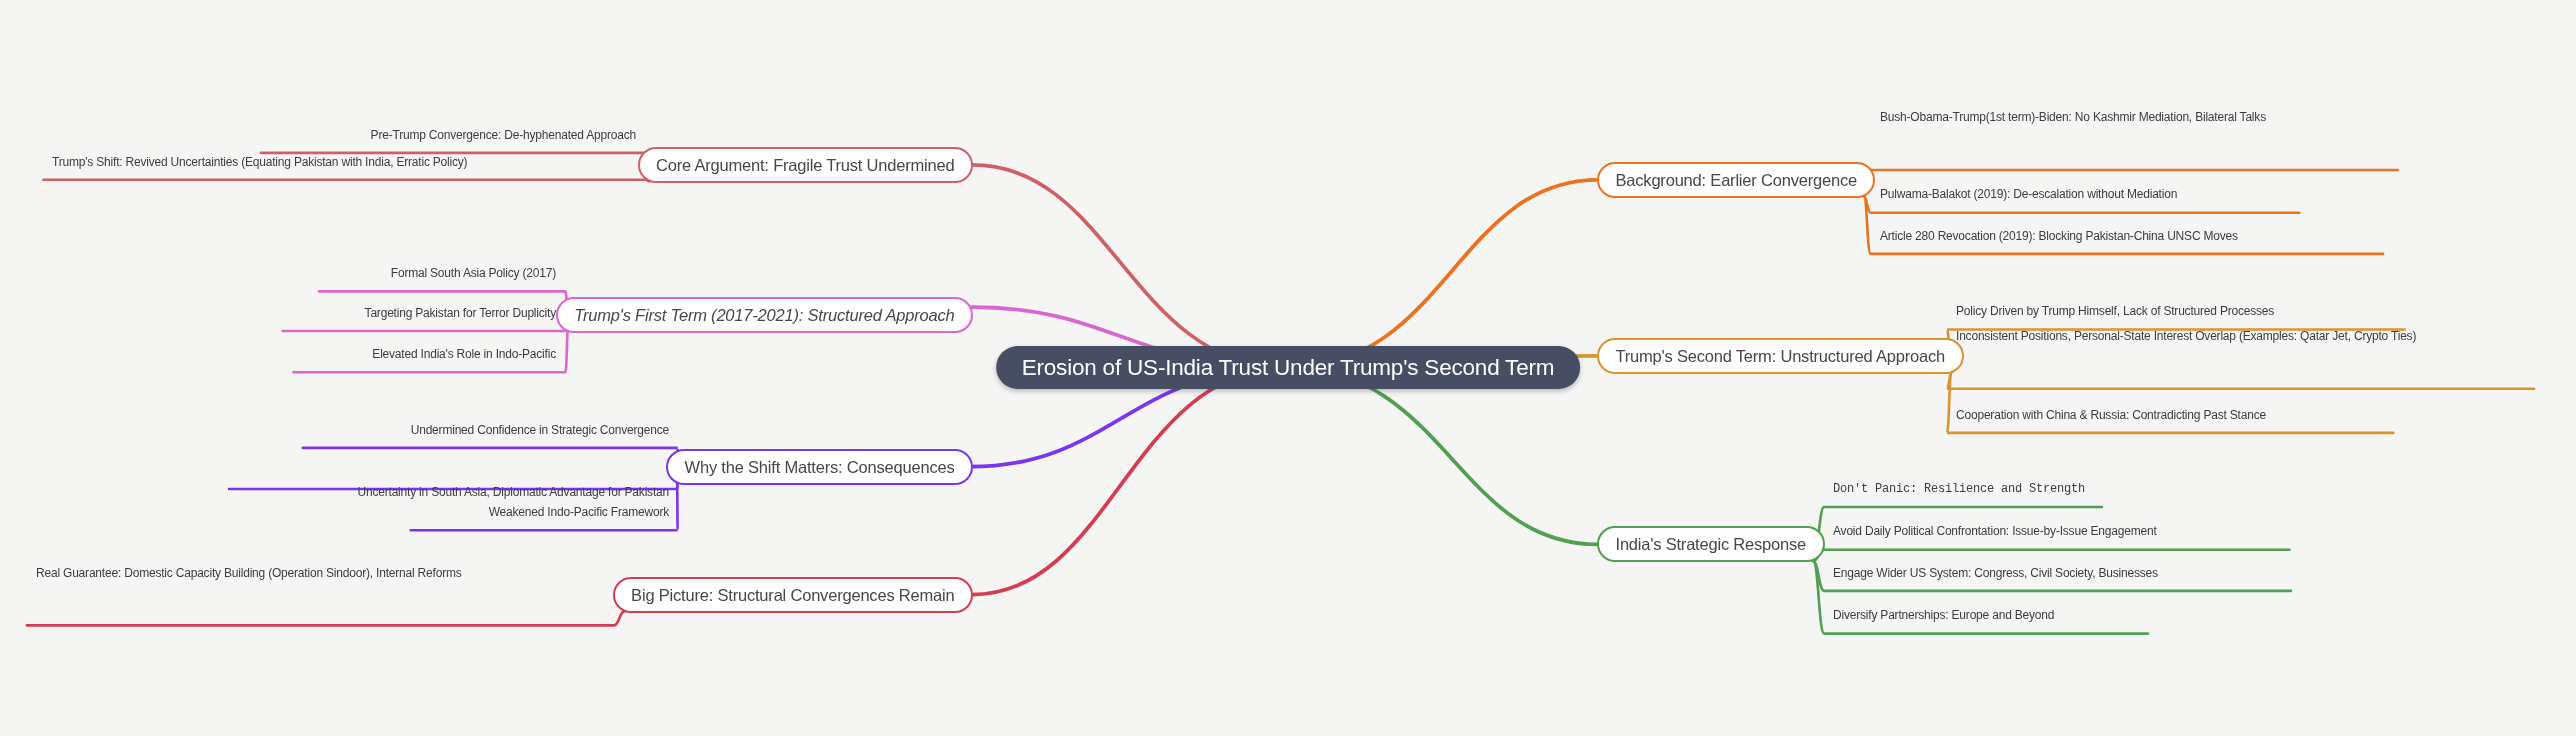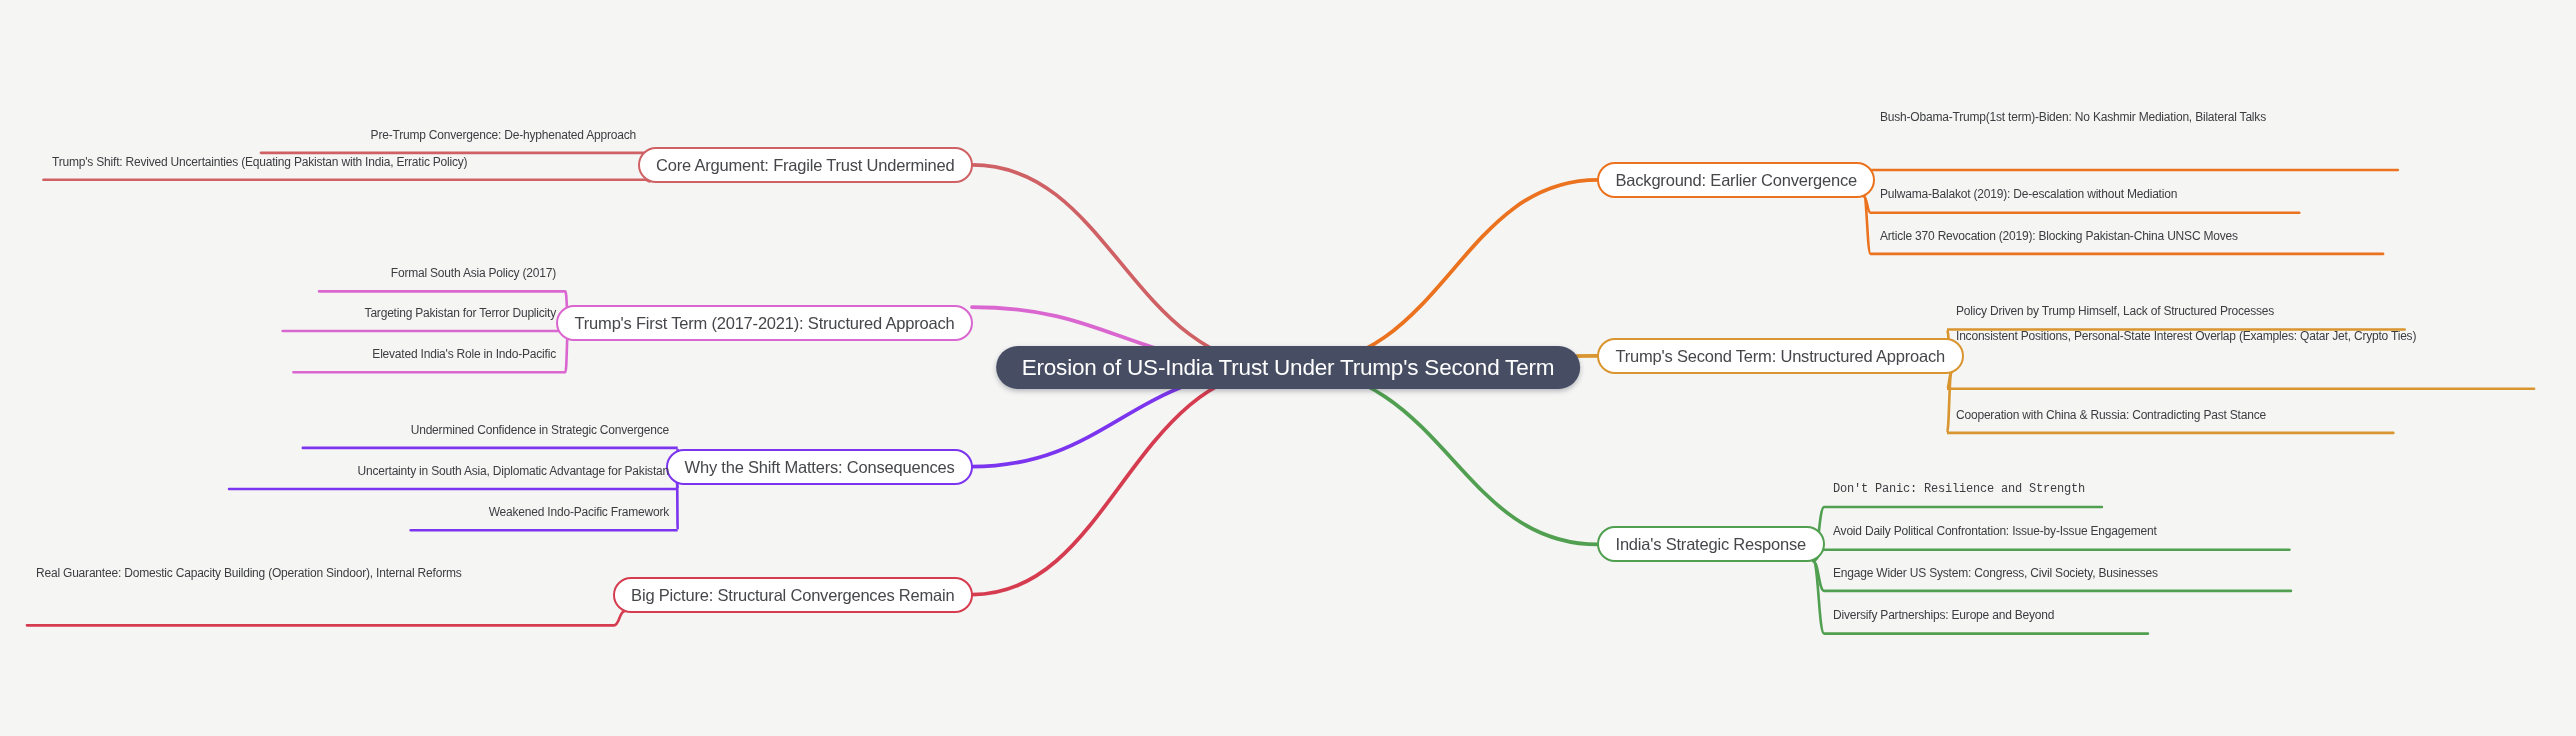--- a/index.html
+++ b/index.html
@@ -66,44 +66,44 @@
       <path d="M 1720 491 C 1930 491, 1947 727, 2134 727" fill="none" stroke="#519f50" stroke-width="5" stroke-linecap="round"></path>
       <path d="M 2421.21875 749 C 2428.609375 749, 2428.609375 677, 2436 677 L 2806.84375 677" fill="none" stroke="#519f50" stroke-width="3.5" stroke-linecap="round"></path>
       <path d="M 2421.21875 749 C 2428.609375 749, 2428.609375 734, 2436 734 L 3057.328125 734" fill="none" stroke="#519f50" stroke-width="3.5" stroke-linecap="round"></path>
       <path d="M 2421.21875 749 C 2428.609375 749, 2428.609375 789, 2436 789 L 3059.359375 789" fill="none" stroke="#519f50" stroke-width="3.5" stroke-linecap="round"></path>
       <path d="M 2421.21875 749 C 2428.609375 749, 2428.609375 846, 2436 846 L 2868.375 846" fill="none" stroke="#519f50" stroke-width="3.5" stroke-linecap="round"></path>
     </svg>
 
   <div class="node root-pill" id="root-node" style="left: 1288px; top: 346px; transform: translateX(-50%); background: rgb(71, 78, 99); color: #ffffff;">Erosion of US-India Trust Under Trump's Second Term</div>
 
   <div class="node pill" style="right: 1603px; top: 147px; border-color: rgb(207, 97, 101);">Core Argument: Fragile Trust Undermined</div>
-  <div class="node pill" style="right: 1603px; top: 305px; border-color: rgb(218, 103, 208);">Trump's First Term (2017-2021): Structured Approach</div>
+  <div class="node pill" style="right: 1603px; top: 297px; border-color: rgb(218, 103, 208); font-style: italic;">Trump's First Term (2017-2021): Structured Approach</div>
   <div class="node pill" style="right: 1603px; top: 449px; border-color: rgb(124, 53, 238);">Why the Shift Matters: Consequences</div>
   <div class="node pill" style="right: 1603px; top: 577px; border-color: rgb(214, 60, 80);">Big Picture:  Structural Convergences Remain</div>
 
   <div class="node pill" style="left: 1597px; top: 162px; border-color: rgb(235, 115, 31);">Background: Earlier Convergence</div>
   <div class="node pill" style="left: 1597px; top: 338px; border-color: rgb(217, 149, 47);">Trump's Second Term: Unstructured Approach</div>
   <div class="node pill" style="left: 1597px; top: 526px; border-color: rgb(81, 159, 80);">India's Strategic Response</div>
 
   <div class="leaf" style="right:1931px;top:118px;">Pre-Trump Convergence: De-hyphenated Approach</div>
   <div class="leaf wrap" style="right:1931px;top:145px;width:584px;">Trump's Shift: Revived Uncertainties (Equating Pakistan with India, Erratic Policy)</div>
 
   <div class="leaf" style="right:2011px;top:256px;">Formal South Asia Policy (2017)</div>
   <div class="leaf" style="right:2011px;top:296px;">Targeting Pakistan for Terror Duplicity</div>
   <div class="leaf" style="right:2011px;top:337px;">Elevated India's Role in Indo-Pacific</div>
 
   <div class="leaf" style="right:1898px;top:413px;">Undermined Confidence in Strategic Convergence</div>
-  <div class="leaf" style="right:1898px;top:454px;text-align:center;">Uncertainty in South Asia, Diplomatic Advantage for Pakistan</div>
+  <div class="leaf" style="right:1898px;top:475px;text-align:center;">Uncertainty in South Asia, Diplomatic Advantage for Pakistan</div>
   <div class="leaf" style="right:1898px;top:495px;">Weakened Indo-Pacific Framework</div>
 
   <div class="leaf wrap" style="right:1962px;top:556px;width:569px;">Real Guarantee: Domestic Capacity Building (Operation Sindoor), Internal Reforms</div>
 
   <div class="leaf wrap" style="left:1871px;top:100px;width:509px;">Bush-Obama-Trump(1st term)-Biden: No Kashmir Mediation, Bilateral Talks</div>
   <div class="leaf" style="left:1871px;top:177px;">Pulwama-Balakot (2019): De-escalation without Mediation</div>
-  <div class="leaf" style="left:1871px;top:219px;">Article 370 Revocation (2019): Blocking Pakistan-China UNSC Moves</div>
+  <div class="leaf" style="left:1871px;top:219px;">Article 280 Revocation (2019): Blocking Pakistan-China UNSC Moves</div>
 
   <div class="leaf" style="left:1947px;top:294px;">Policy Driven by Trump Himself, Lack of Structured Processes</div>
   <div class="leaf wrap" style="left:1947px;top:319px;width:569px;">Inconsistent Positions, Personal-State Interest Overlap (Examples: Qatar Jet, Crypto Ties)</div>
   <div class="leaf" style="left:1947px;top:398px;">Cooperation with China &amp; Russia: Contradicting Past Stance</div>
 
   <div class="leaf" style="left:1824px;top:472px;font-family:Liberation Mono, monospace;">Don't Panic: Resilience and Strength</div>
   <div class="leaf" style="left:1824px;top:514px;">Avoid Daily Political Confrontation: Issue-by-Issue Engagement</div>
   <div class="leaf" style="left:1824px;top:556px;">Engage Wider US System: Congress, Civil Society, Businesses</div>
   <div class="leaf" style="left:1824px;top:598px;">Diversify Partnerships: Europe and Beyond</div>
 </div>

